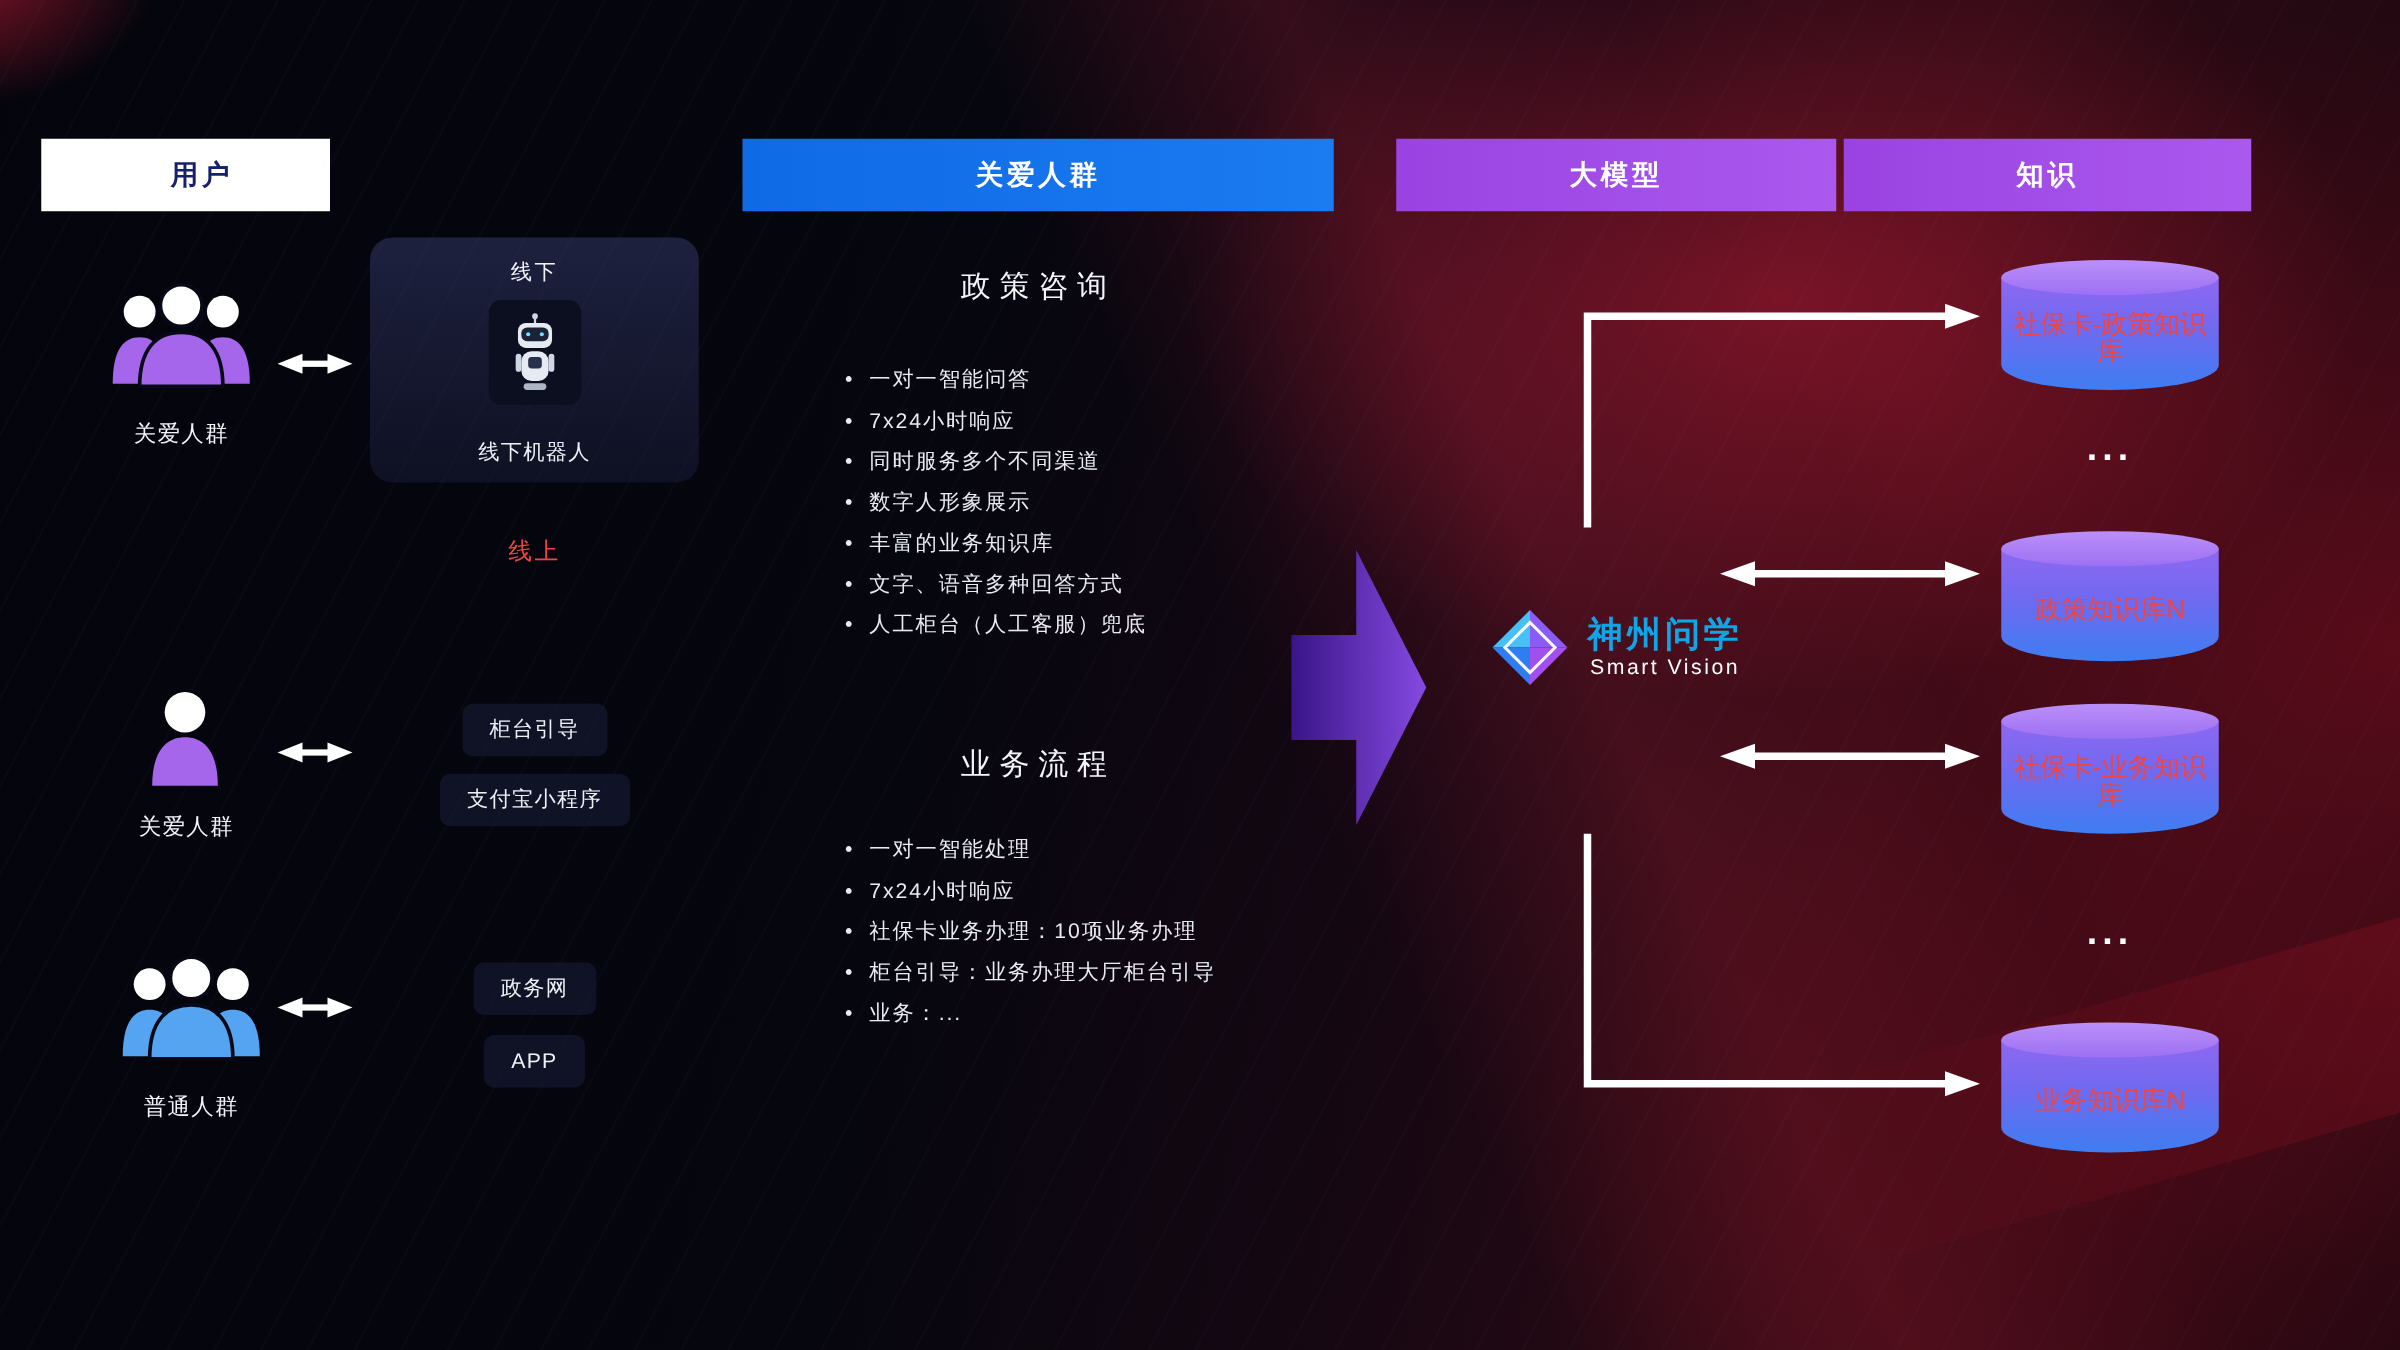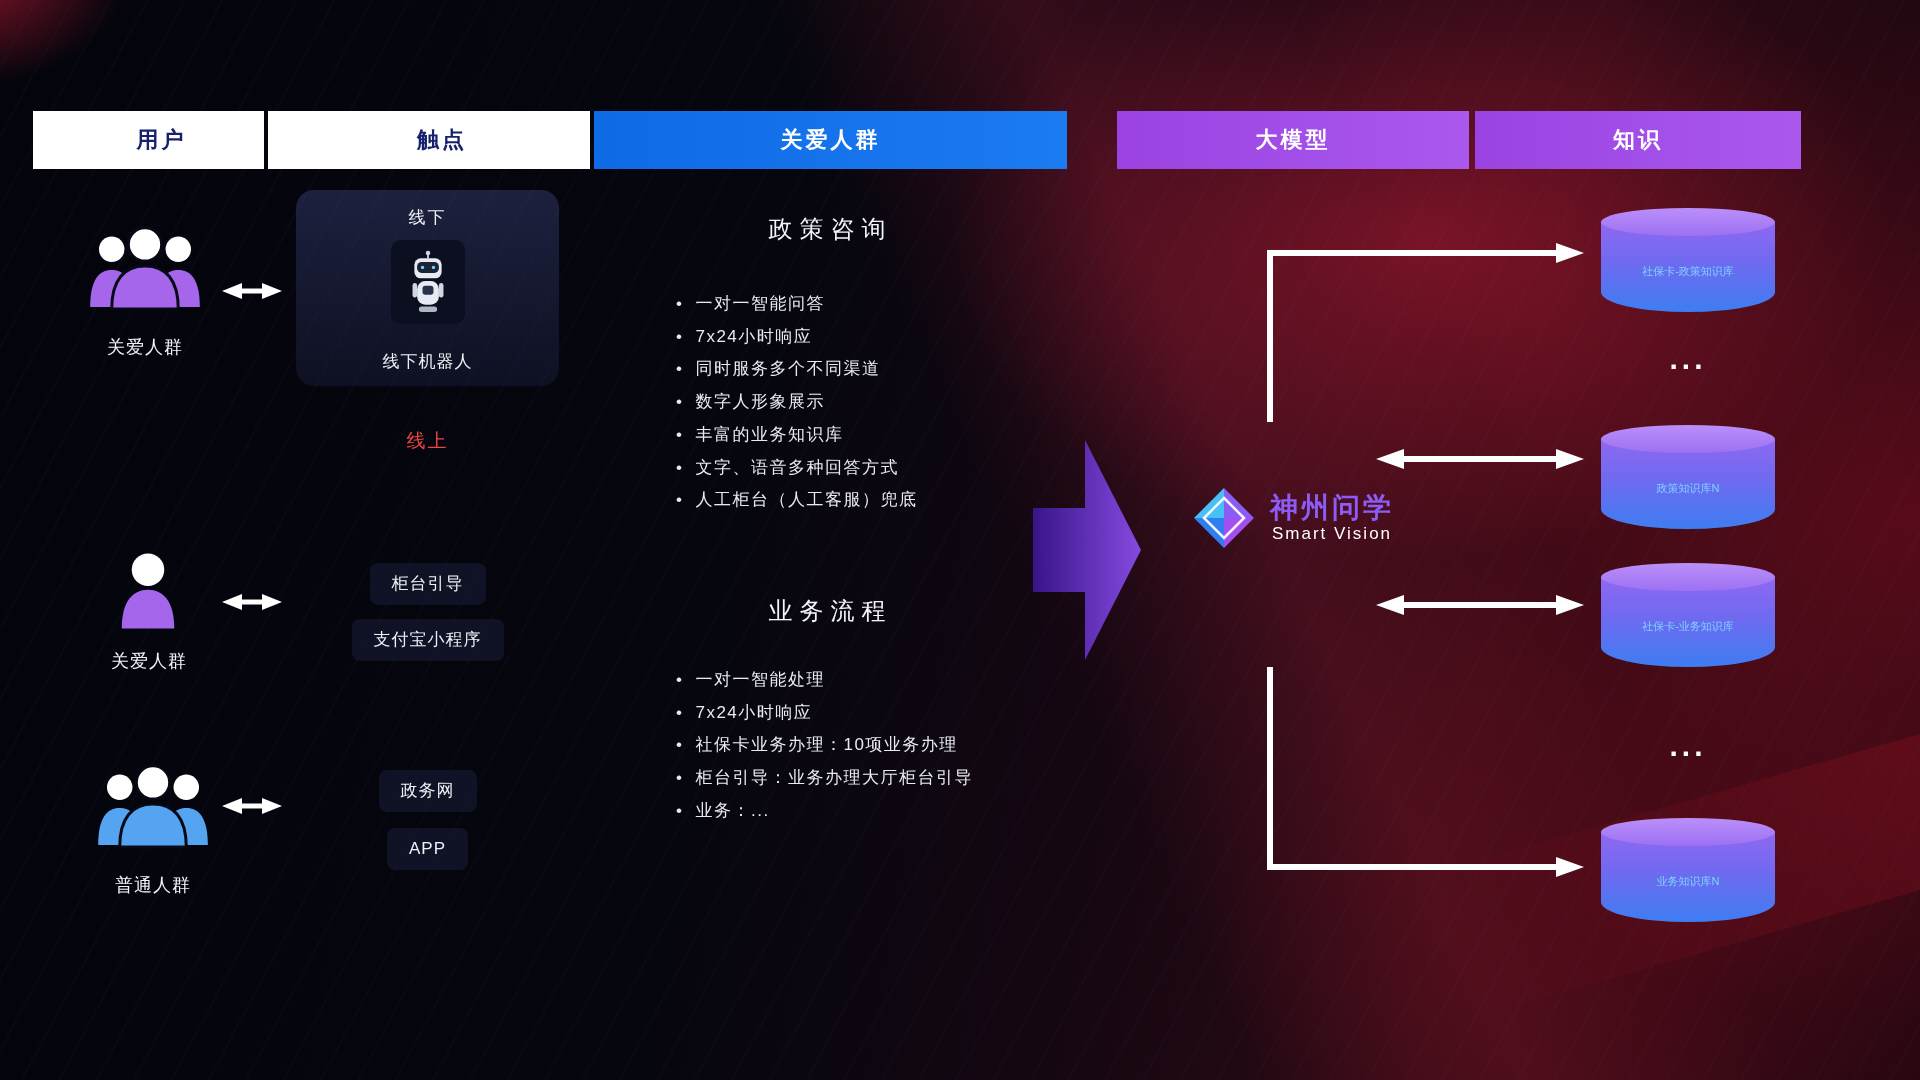--- a/index.html
+++ b/index.html
@@ -69,50 +69,49 @@
 
   .scn-title { position:absolute; left:594px; width:473px; text-align:center;
     color:#f4f5fa; font-size:24px; letter-spacing:7px; }
   .scn-list { position:absolute; left:676px; list-style:none; }
   .scn-list li { line-height:32.7px; color:#e9ebf3; font-size:17px; letter-spacing:1.5px; }
   .scn-list li::before { content:"•"; margin-right:12px; }
 
   .big-arrow { position:absolute; left:1033px; top:430px; }
 
   .logo-icon { position:absolute; left:1192px; top:486px; }
-  .model-name { position:absolute; left:1270px; top:489px; color:#8b5cf6;
+  .model-name { position:absolute; left:1270px; top:489px; color:#0ea5e9;
     font-size:28px; font-weight:bold; letter-spacing:3px; }
   .model-sub { position:absolute; left:1272px; top:524px; color:#fff;
     font-size:17px; letter-spacing:2px; }
 
   .db { position:absolute; left:1601px; width:174px; height:104px; }
   .db-top { position:absolute; left:0; top:0; width:174px; height:28px;
     border-radius:50%; background:linear-gradient(180deg,#bb8ff9,#9d70f3); z-index:2; }
   .db-body { position:absolute; left:0; top:14px; width:174px; height:90px;
     background:linear-gradient(180deg,#8f68f1 0%, #6f6af0 45%, #3e7df2 100%);
     border-radius:0 0 87px 87px / 0 0 20px 20px; }
   .db-label { position:absolute; left:10px; right:10px; top:28px; bottom:6px;
     display:flex; align-items:center; justify-content:center; text-align:center;
-    color:#7dd3fc; font-size:11px; line-height:22px; z-index:3; }
+    color:#ef4444; font-size:21px; line-height:22px; z-index:3; }
 
   .dots { position:absolute; left:1601px; width:174px; text-align:center;
     color:#fff; font-size:30px; font-weight:bold; letter-spacing:4px; }
 
   .overlay { position:absolute; left:0; top:0; pointer-events:none; }
 </style>
 </head>
 <body>
 
 <div class="stage">
   <div class="bg"></div>
   <div class="streaks"></div>
   <div class="swoosh"></div>
 
   <div class="hdr hdr-white" style="left:33px;   width:231px;">用户</div>
-  <div class="hdr hdr-white" style="left:268px;  width:322px;">触点</div>
   <div class="hdr hdr-blue" style="left:594px;  width:473px;">关爱人群</div>
   <div class="hdr hdr-purple" style="left:1117px; width:352px;">大模型</div>
   <div class="hdr hdr-purple" style="left:1475px; width:326px;">知识</div>
 
   <div class="u-icon" style="left:86px; top:217px;">
     <svg viewBox="0 0 120 96" width="118" height="94">
       <circle cx="26" cy="33" r="13" fill="#ffffff"></circle>
       <path d="M4 92 C4 64 13 54 26 54 C39 54 48 64 48 92 Z" fill="#a566ec"></path>
       <circle cx="94" cy="33" r="13" fill="#ffffff"></circle>
       <path d="M72 92 C72 64 81 54 94 54 C107 54 116 64 116 92 Z" fill="#a566ec"></path>

